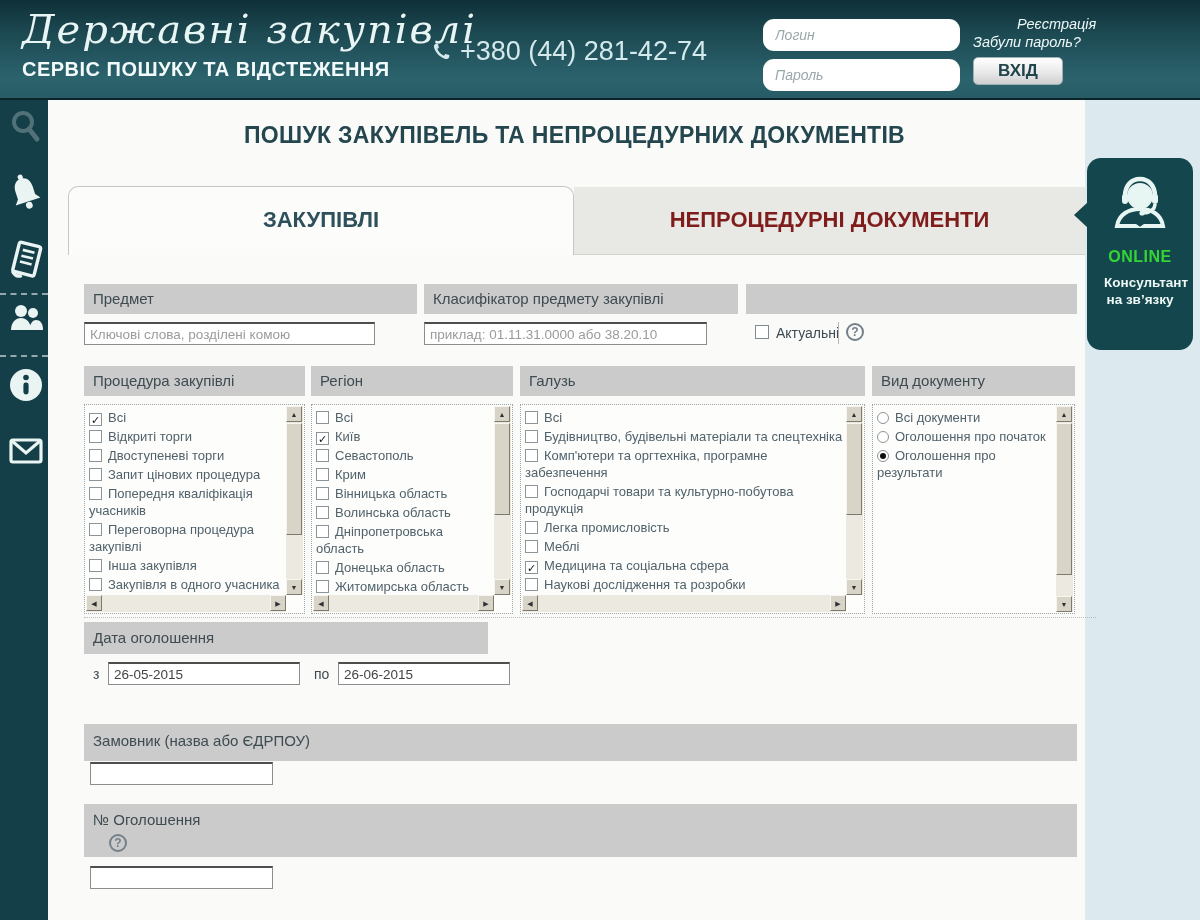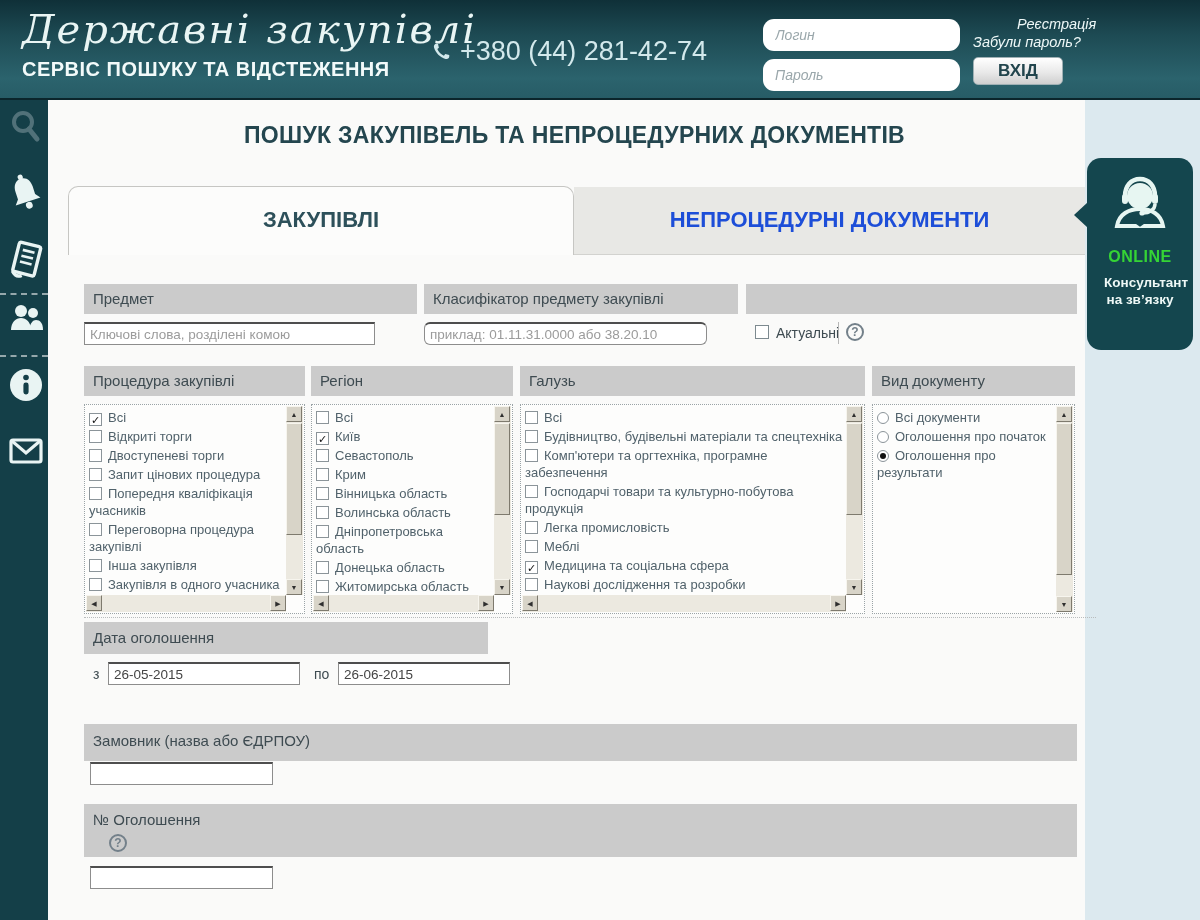--- a/index.html
+++ b/index.html
@@ -44,21 +44,21 @@
 
   
   .page-title { position:absolute; left:64px; top:122px; width:1021px; text-align:center;
     font-size:23px; font-weight:bold; color:#24464f; letter-spacing:0.3px; }
 
   .tab { position:absolute; text-align:center; font-size:22px; font-weight:bold; cursor:pointer; }
   .tab-active { left:68px; top:186px; width:506px; height:69px; line-height:66px;
     background:#fcfcfb; border:1px solid #c6c6c3; border-bottom:none; border-radius:10px 10px 0 0;
     color:#2d505a; z-index:2; }
   .tab-inactive { left:574px; top:187px; width:511px; height:68px; line-height:66px;
-    background:#e8e8e5; border-bottom:1px solid #d2d2cf; color:#1d4ed8; z-index:1; }
+    background:#e8e8e5; border-bottom:1px solid #d2d2cf; color:#7f1d1d; z-index:1; }
 
   .gray-bar { position:absolute; height:30px; background:#cbcbcb; color:#3e4b51; font-size:15px;
     line-height:30px; padding-left:9px; }
   .tinput { position:absolute; height:23px; background:#fff; border:1px solid #8d8d8d;
     border-top:2px solid #4e4e4e; font-size:13.5px; color:#444; padding:0 5px; }
   .tinput::placeholder { color:#9b9b9b; }
 
   .qicon { position:absolute; width:18px; height:18px; border:2px solid #73808a; border-radius:50%;
     color:#73808a; font-weight:bold; font-size:12px; line-height:15px; text-align:center; cursor:pointer; }
   .vdiv { position:absolute; width:1px; height:22px; background:#b7b7b7; }
@@ -186,21 +186,21 @@
   <div class="page-title">ПОШУК ЗАКУПІВЕЛЬ ТА НЕПРОЦЕДУРНИХ ДОКУМЕНТІВ</div>
 
   <div class="tab tab-active">ЗАКУПІВЛІ</div>
   <div class="tab tab-inactive">НЕПРОЦЕДУРНІ ДОКУМЕНТИ</div>
 
   <div class="gray-bar" style="left:84px; top:284px; width:333px;">Предмет</div>
   <div class="gray-bar" style="left:424px; top:284px; width:314px;">Класифікатор предмету закупівлі</div>
   <div class="gray-bar" style="left:746px; top:284px; width:331px;"></div>
 
   <input class="tinput" style="left: 84px; top: 322px; width: 291px;" placeholder="Ключові слова, розділені комою">
-  <input class="tinput" style="left: 424px; top: 322px; width: 283px; border-radius: 6px;" placeholder="приклад: 01.11.31.0000 або 38.20.10">
+  <input class="tinput" style="left: 424px; top: 322px; width: 283px;" placeholder="приклад: 01.11.31.0000 або 38.20.10">
 
   <span class="chk" style="left:755px; top:325px;"></span>
   <span class="chk-label" style="left:776px; top:325px;">Актуальні</span>
   <span class="vdiv" style="left:838px; top:322px;"></span>
   <span class="qicon" style="left:846px; top:323px;">?</span>
 
   <div class="gray-bar" style="left:84px;  top:366px; width:221px;">Процедура закупівлі</div>
   <div class="gray-bar" style="left:311px; top:366px; width:202px;">Регіон</div>
   <div class="gray-bar" style="left:520px; top:366px; width:345px;">Галузь</div>
   <div class="gray-bar" style="left:872px; top:366px; width:203px;">Вид документу</div>

